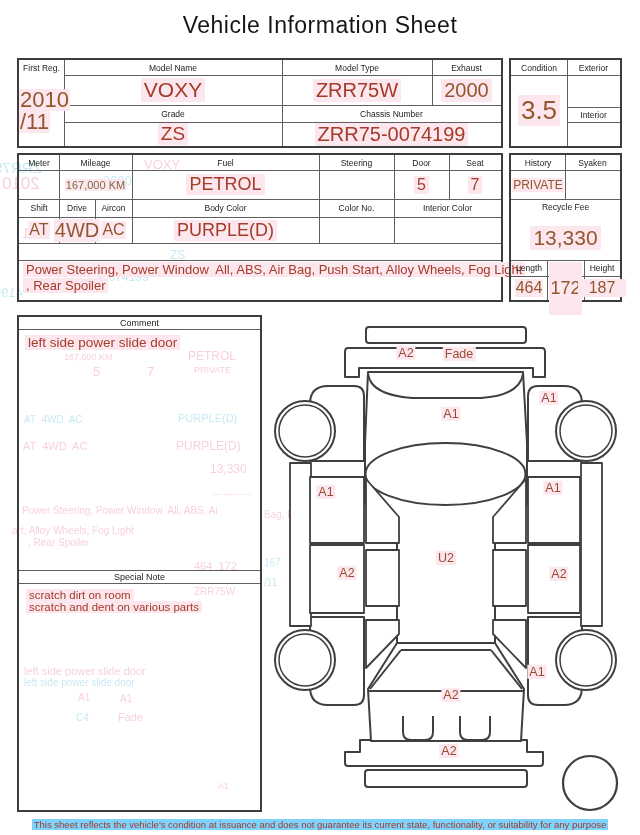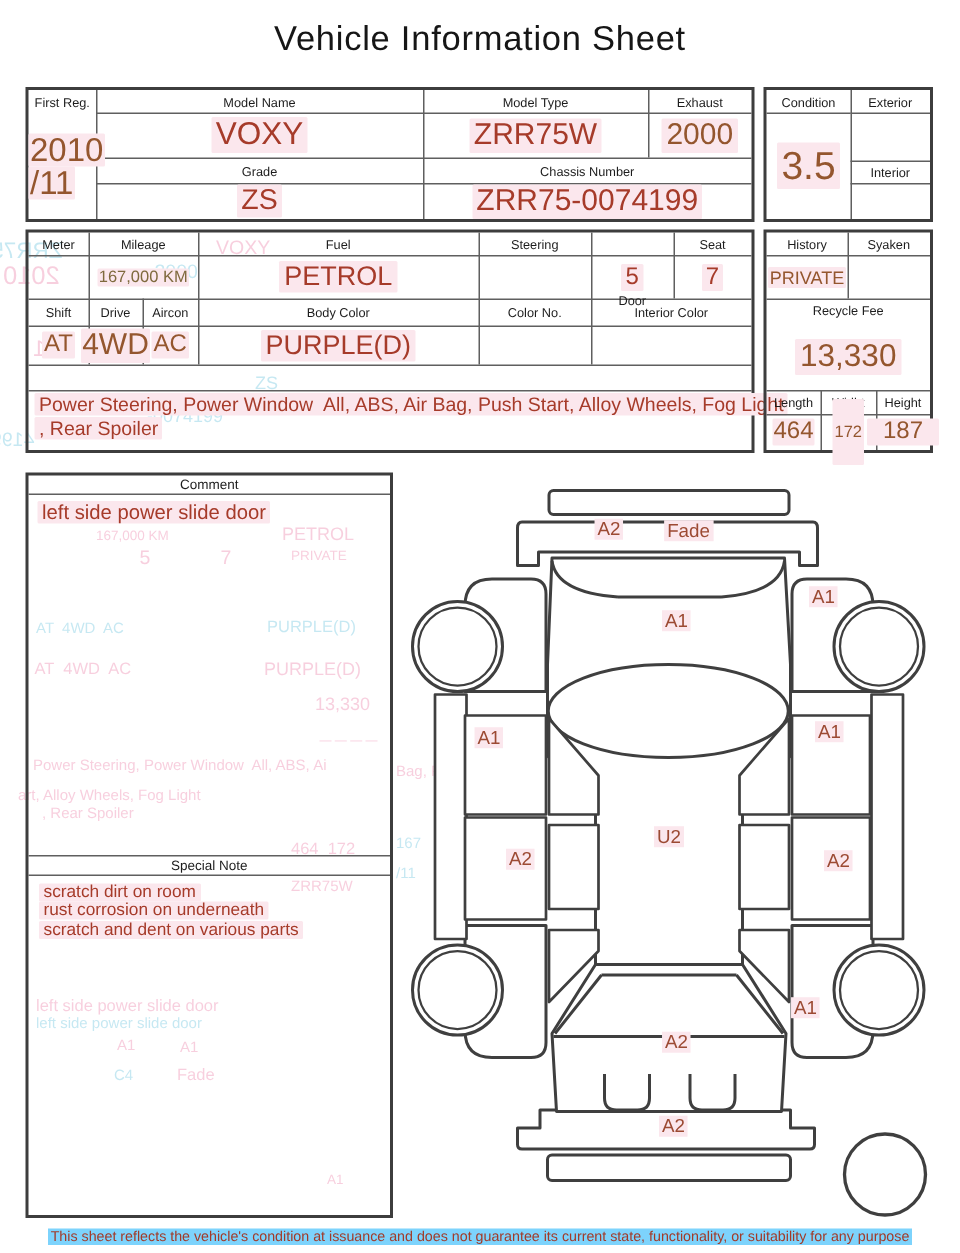--- a/index.html
+++ b/index.html
@@ -141,21 +141,21 @@
     <div class="vl" style="left:113px;top:0;height:88px;"></div>
     <div class="vl" style="left:300px;top:0;height:88px;"></div>
     <div class="vl" style="left:375px;top:0;height:88px;"></div>
     <div class="vl" style="left:430px;top:0;height:44px;"></div>
     <div class="vl" style="left:76px;top:44px;height:44px;"></div>
 
     <div class="cell lbl" style="left:0;top:0;width:40px;height:15px;">Meter</div>
     <div class="cell lbl" style="left:40px;top:0;width:73px;height:15px;">Mileage</div>
     <div class="cell lbl" style="left:113px;top:0;width:187px;height:15px;">Fuel</div>
     <div class="cell lbl" style="left:300px;top:0;width:75px;height:15px;">Steering</div>
-    <div class="cell lbl" style="left:375px;top:0;width:55px;height:15px;margin-top:37px;">Door</div>
+    <div class="cell lbl" style="left:375px;top:0;width:55px;height:15px;">Door</div>
     <div class="cell lbl" style="left:430px;top:0;width:52px;height:15px;">Seat</div>
 
     <div class="cell" style="left:0;top:15px;width:40px;height:29px;"></div>
     <div class="cell" style="left:40px;top:15px;width:73px;height:29px;">
         <span class="hi olive" style="font-size:11px;padding:0 1px;">167,000 KM</span>
       </div>
     <div class="cell" style="left:113px;top:15px;width:187px;height:29px;">
         <span class="hi red" style="font-size:18px;">PETROL</span>
       </div>
     <div class="cell" style="left:300px;top:15px;width:75px;height:29px;"></div>
@@ -215,39 +215,38 @@
         <span class="hi brown" style="font-size:21px;">13,330</span>
       </div>
 
     <div class="cell lbl" style="left:0;top:105px;width:36px;height:16px;">Length</div>
     <div class="cell lbl" style="left:36px;top:105px;width:37px;height:16px;">Widht</div>
     <div class="cell lbl" style="left:73px;top:105px;width:36px;height:16px;">Height</div>
     <div class="cell" style="left:0;top:121px;width:36px;height:24px;">
         <span class="hi brown" style="font-size:16px;padding:0 1px;">464</span>
       </div>
     <div class="cell" style="left:36px;top:121px;width:37px;height:24px;">
-        <span class="hi brown" style="font-size:11px;padding:16px 1px;">172</span>
+        <span class="hi brown" style="font-size:18px;padding:16px 1px;">172</span>
       </div>
     <div class="cell" style="left:73px;top:121px;width:36px;height:24px;">
         <span class="hi brown" style="font-size:16px;padding:0 11px;">187</span>
       </div>
   </div>
 
   <div class="box" style="left:17px;top:315px;width:241px;height:493px;">
     <div class="cell" style="left:0;top:0;width:241px;height:12px;font-size:9px;">Comment</div>
     <div class="hline" style="left:0;top:12px;width:241px;"></div>
     <div class="abs" style="left:6px;top:16px;">
       <span class="hi red" style="font-size:13.5px;">left side power slide door</span>
     </div>
     <div class="hline" style="left:0;top:253px;width:241px;"></div>
     <div class="cell" style="left:0;top:253px;width:241px;height:13px;font-size:9px;">Special Note</div>
     <div class="hline" style="left:0;top:266px;width:241px;"></div>
     <div class="abs notes" style="left:7px;top:272px;">
       <div><span class="hi">scratch dirt on room</span></div>
-      <div><span class="hi">rust corrosion on underneath</span></div>
       <div><span class="hi">scratch and dent on various parts</span></div>
     </div>
   </div>
 
   <svg class="diagram" style="left:264px;top:315px;" width="376" height="505" viewBox="264 315 376 505" fill="none" stroke="#3f3f3f" stroke-width="2" stroke-linejoin="round">
 
     <rect x="366" y="327" width="160" height="16" rx="3" fill="#fff"></rect>
     <path d="M348,348 H542 Q545,348 545,352 V377 H533 V368 H359 V377 H345 V352 Q345,348 348,348 Z" fill="#fff"></path>
 
     <path d="M345,752 H360 V740 H527 V752 H543 V763 Q543,766 540,766 H348 Q345,766 345,763 Z" fill="#fff"></path>

